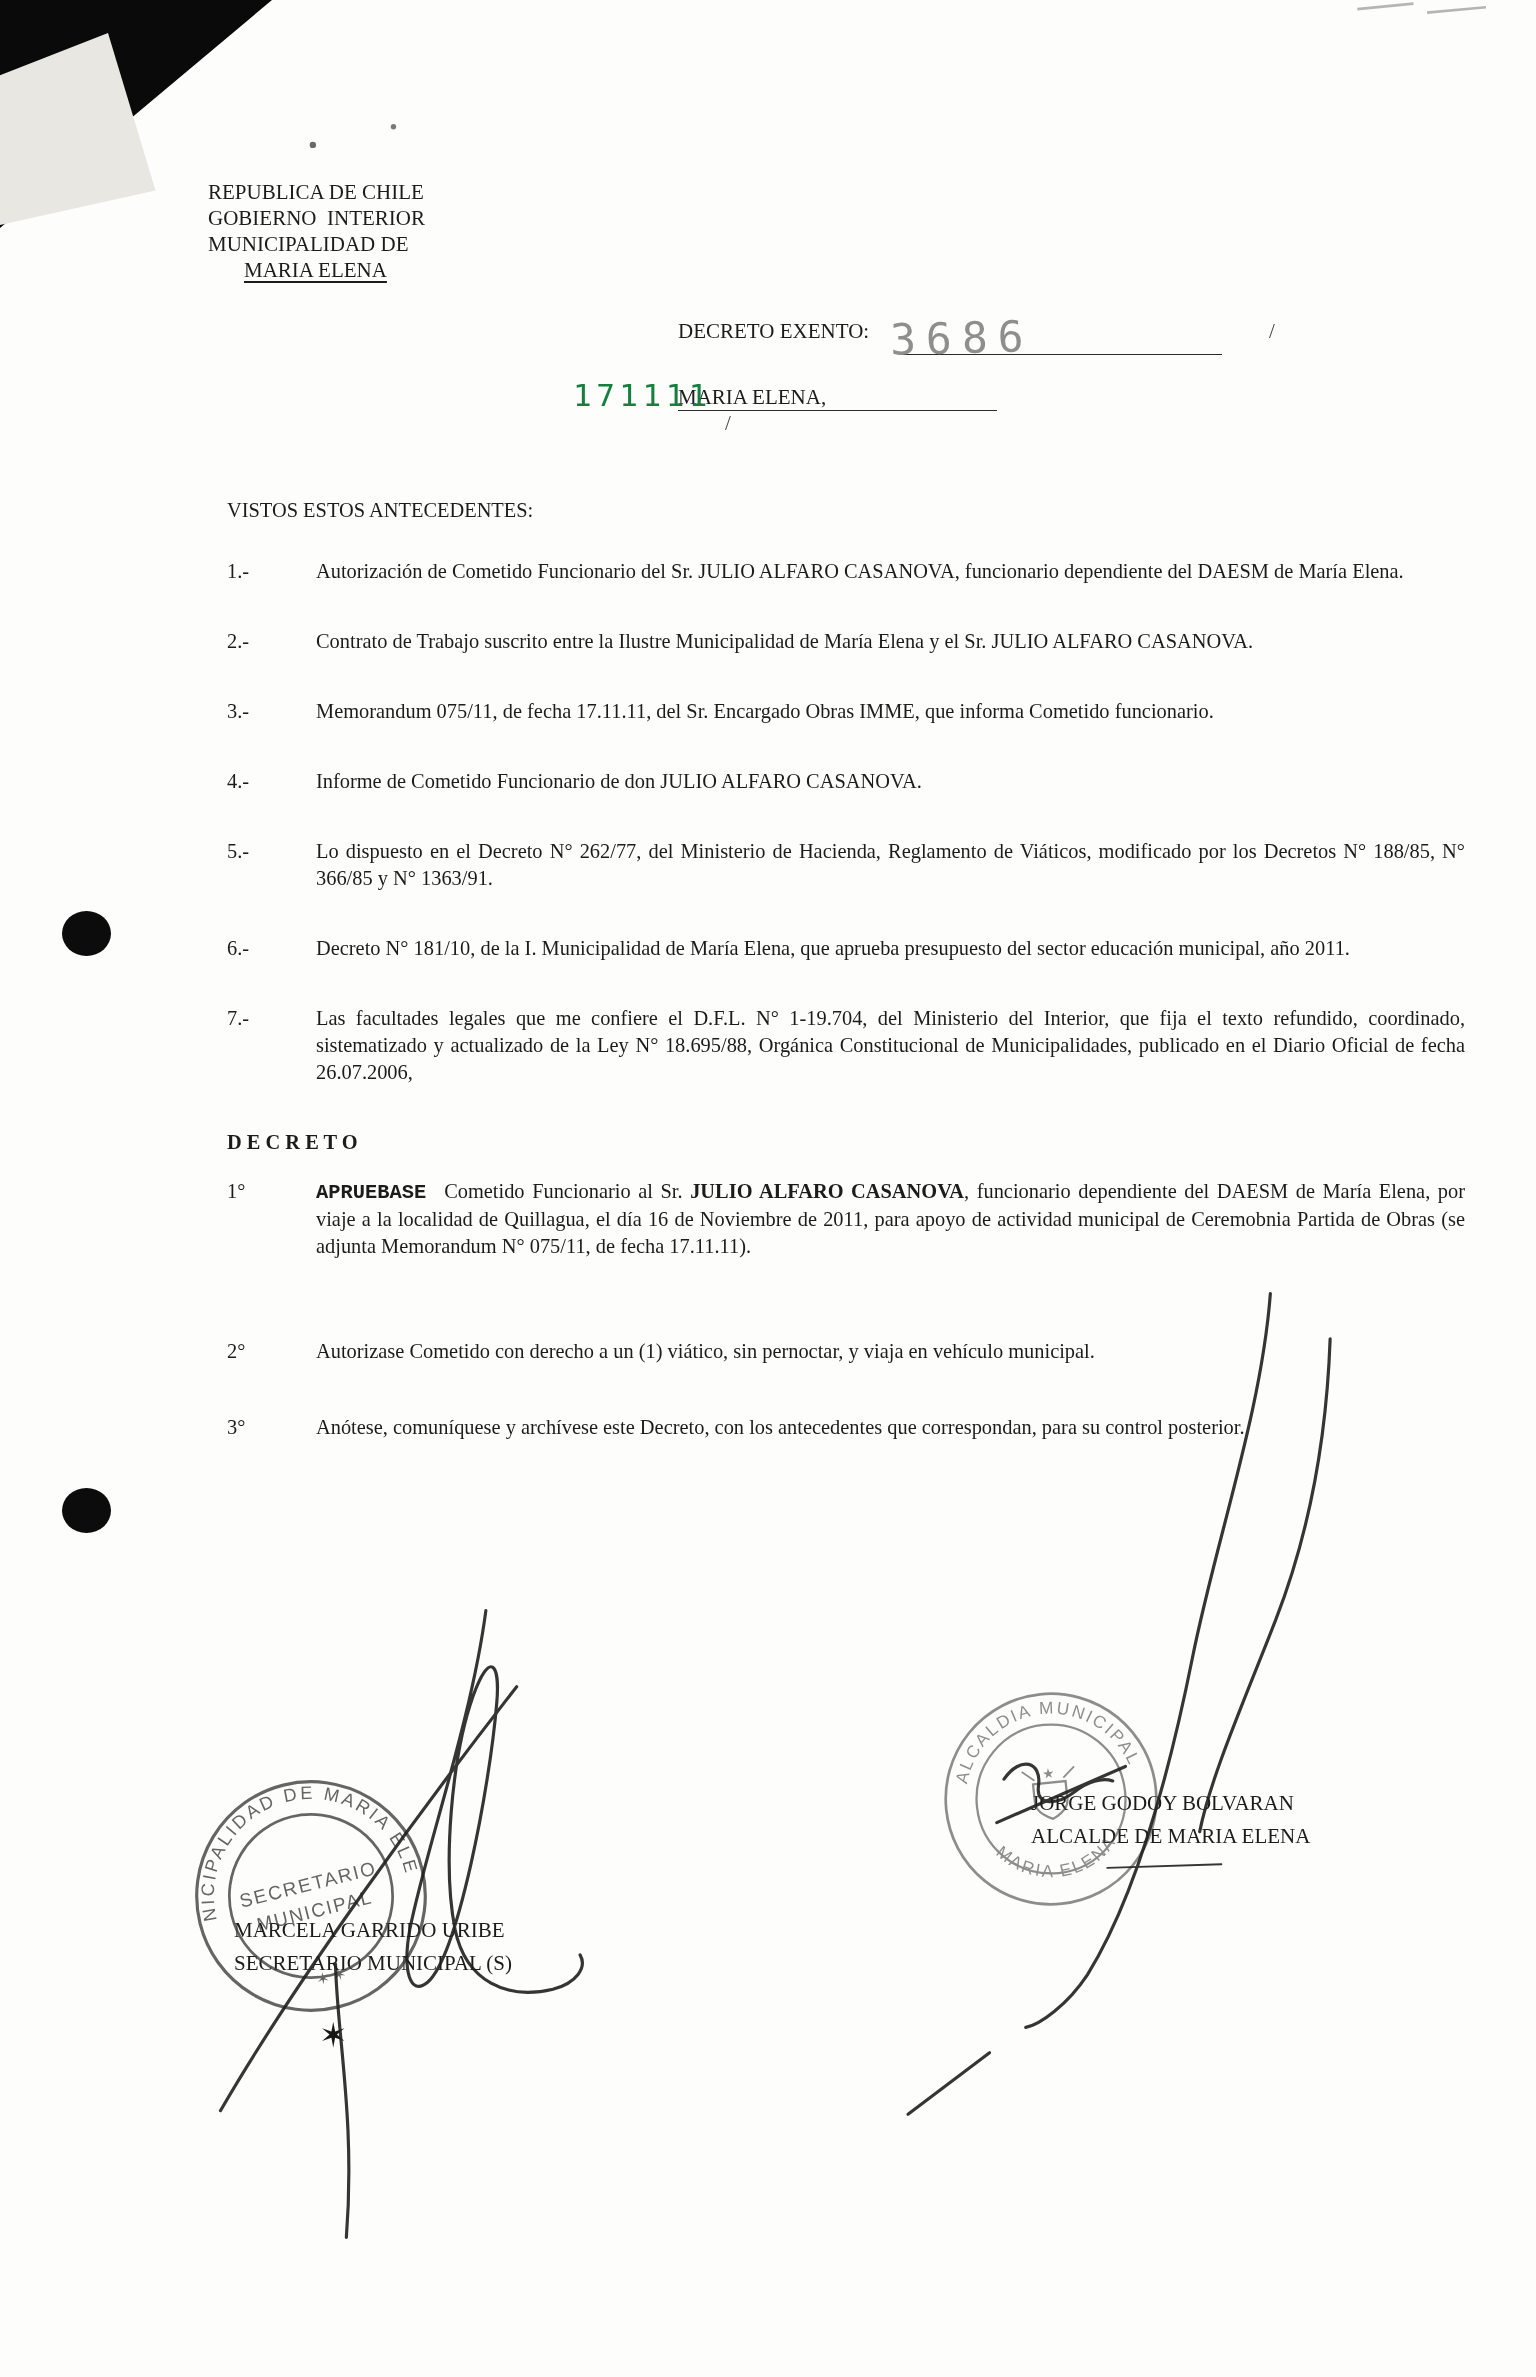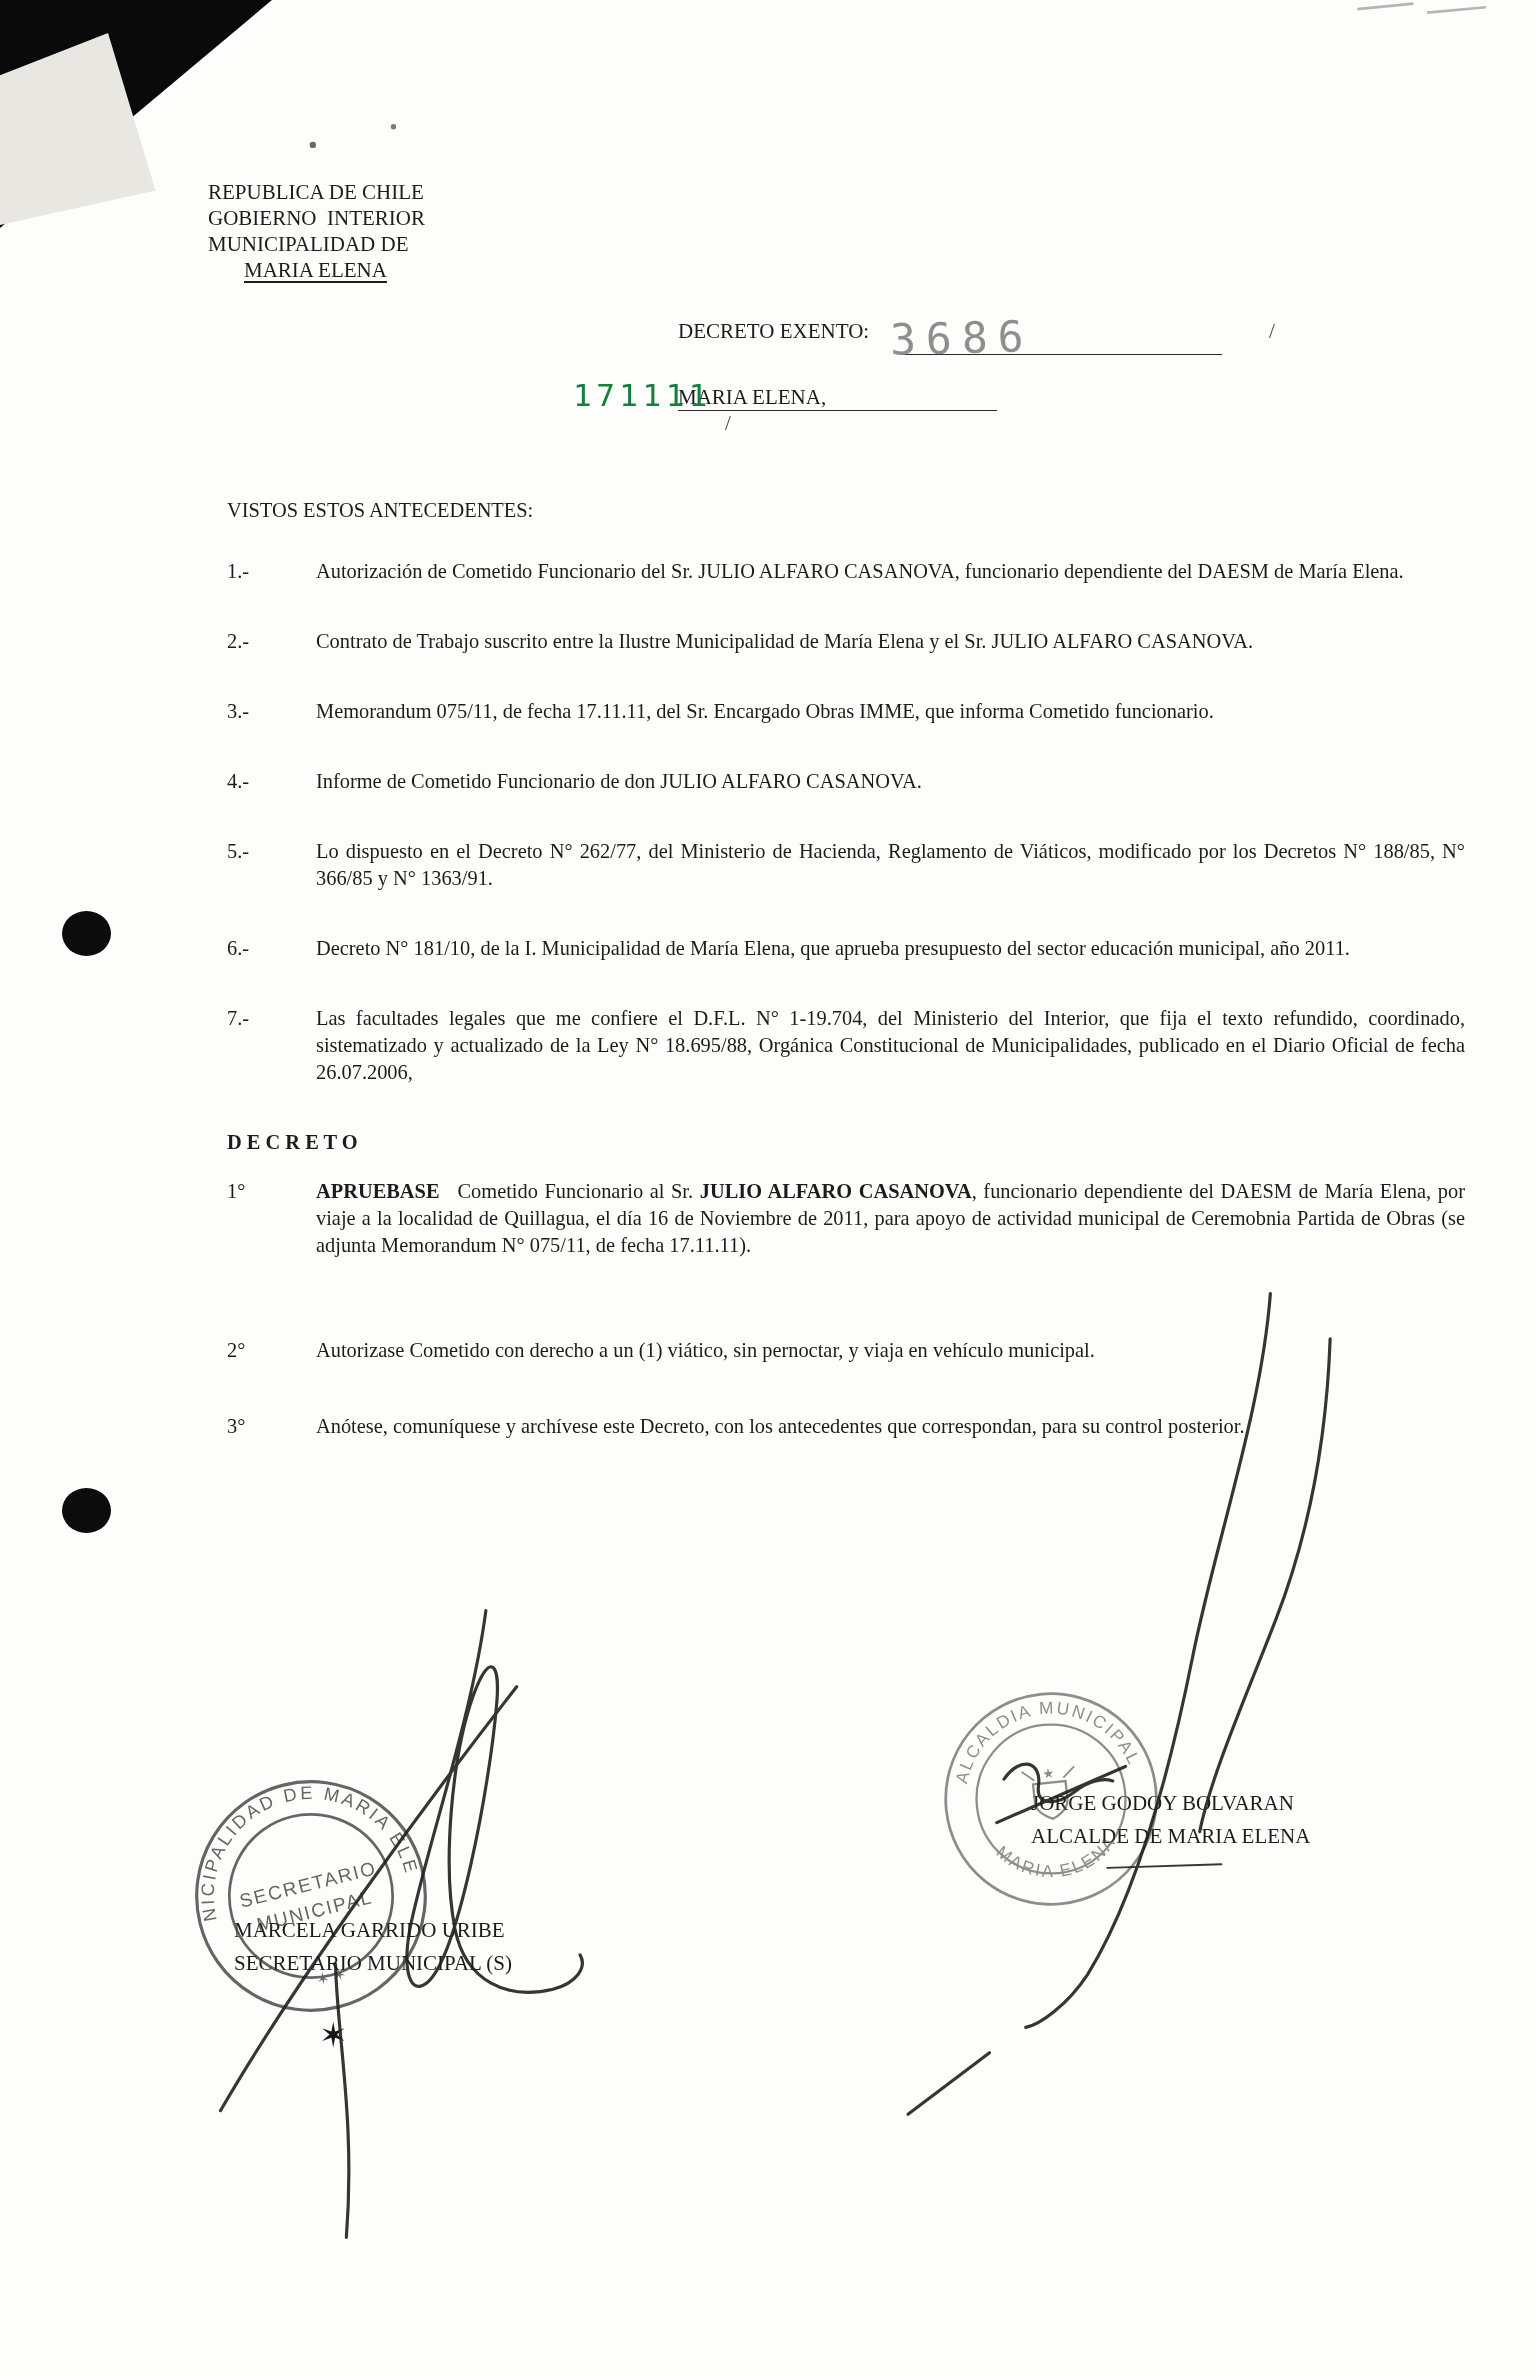--- a/index.html
+++ b/index.html
@@ -39,21 +39,21 @@
     font-family:"DejaVu Sans Mono",monospace; font-size:31px; letter-spacing:4.5px;
     color:#15803d; white-space:pre; }
 
   .docbody { position:absolute; left:227px; top:497px; width:1238px; font-size:20.4px; line-height:27px; }
   .vistos-title { margin-bottom:34px; }
   .vi { display:grid; grid-template-columns:89px 1fr; margin-bottom:43px; }
   .vi-text { text-align:justify; }
   .di { margin-bottom:49px; }
   .mb-lg { margin-bottom:78px; }
   .decreto-title { font-weight:bold; margin-bottom:22px; }
-  b.lead { margin-right:18px; }
+  b.lead { margin-right:18px;font-family:Liberation Mono, monospace; }
 
   .sig { position:absolute; font-size:21px; line-height:33px; }
   .sig-left { left:234px; top:1914px; }
   .sig-right { left:1031px; top:1787px; }
 
   .footer { position:absolute; left:229px; top:2044px; font-size:20px; line-height:33px; }
   .f-dist { text-decoration:underline; text-underline-offset:2.7px; }
 
   .star-mark { position:absolute; left:319px; top:2015px; font-size:34px; color:#161616; }
 

